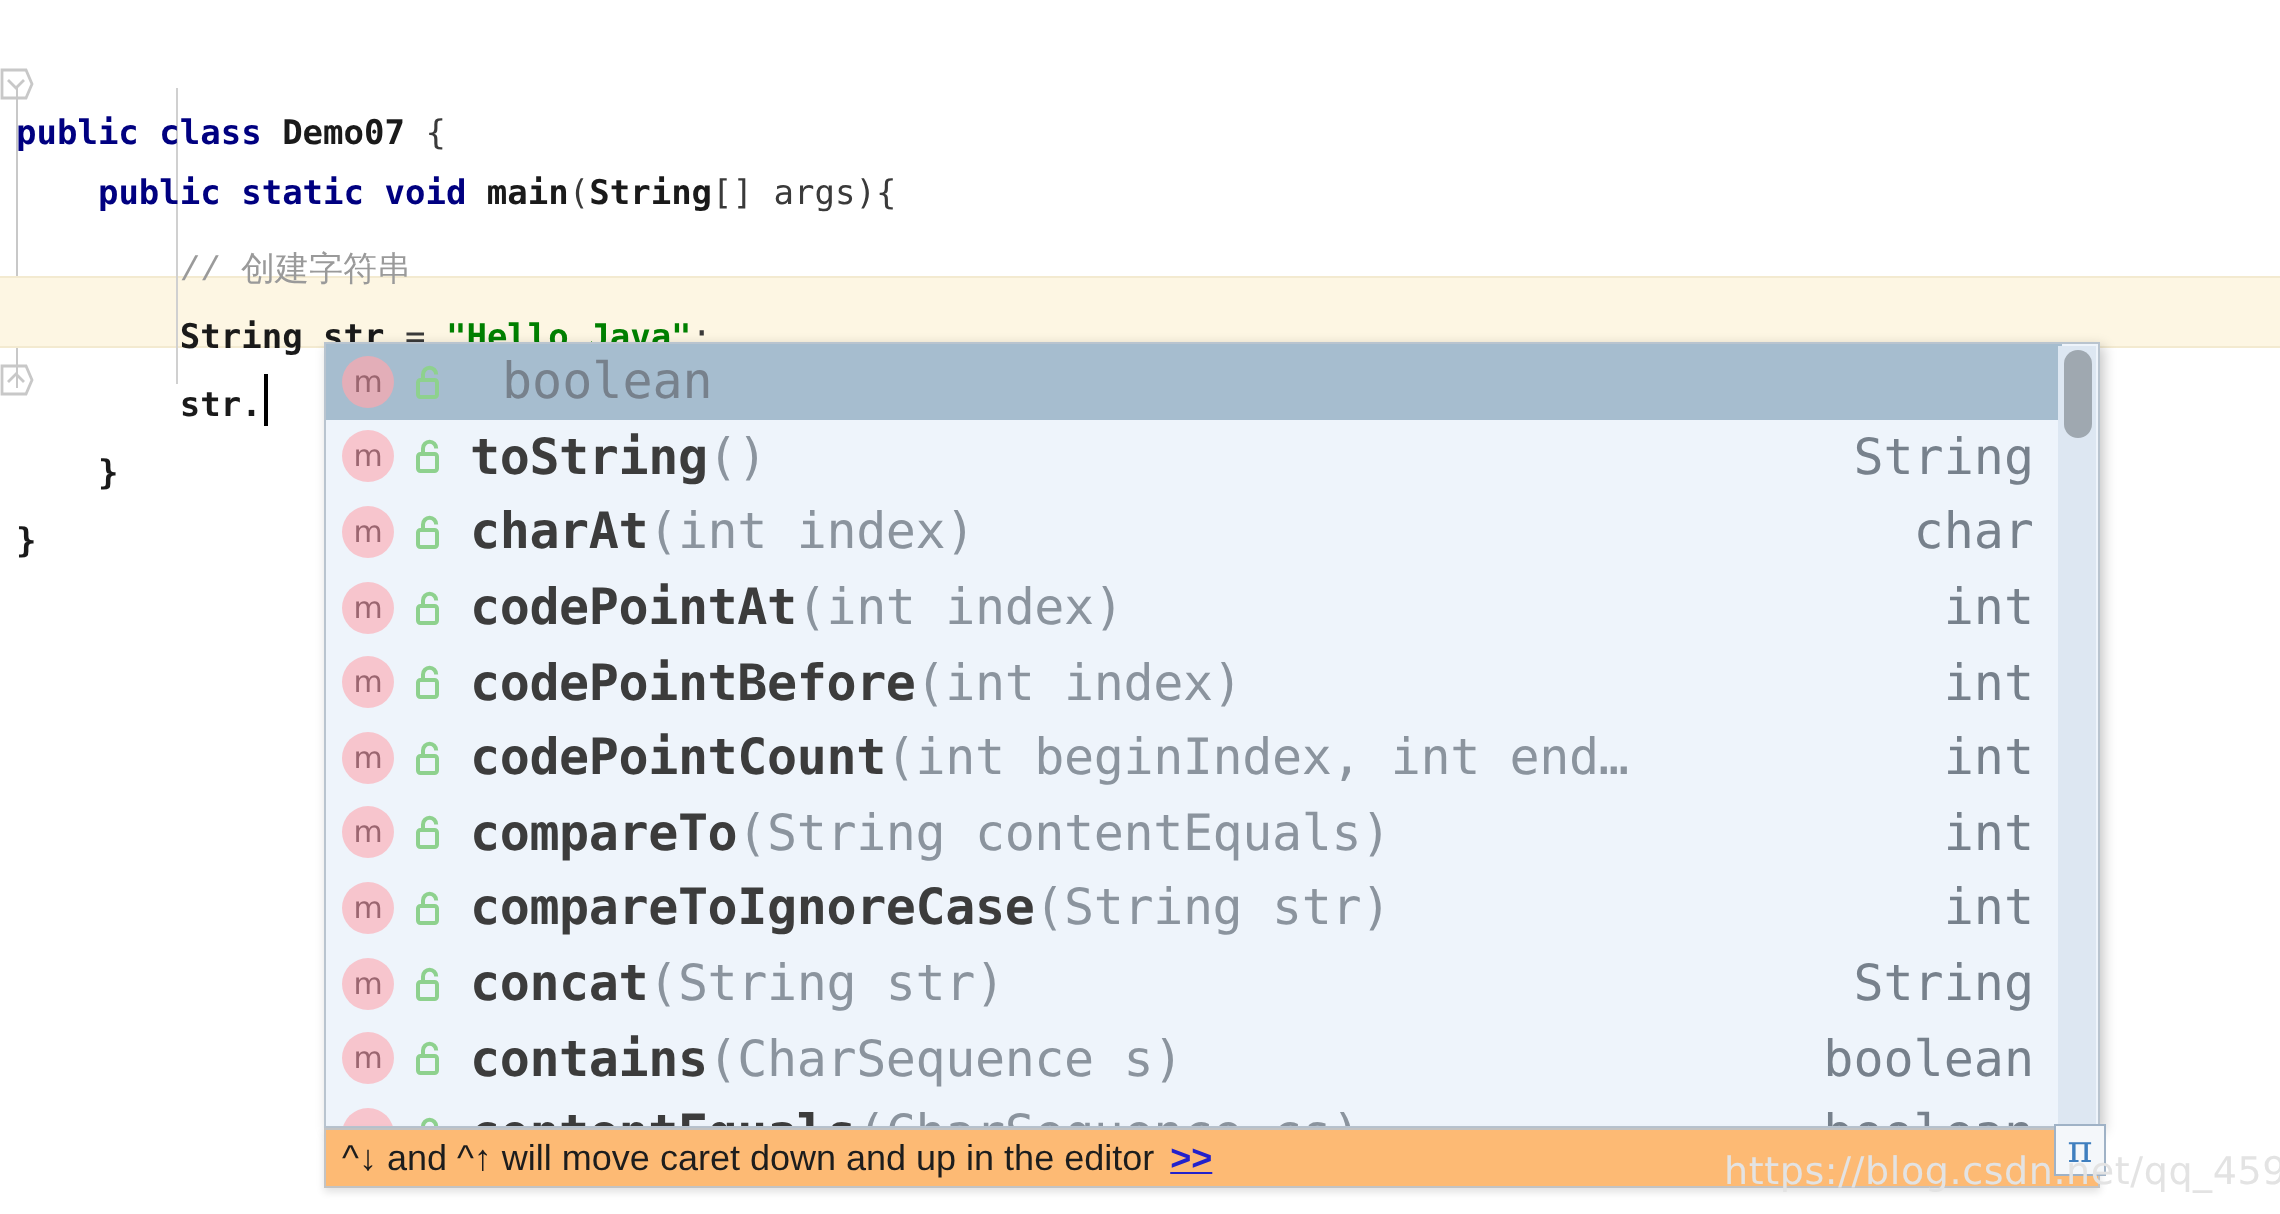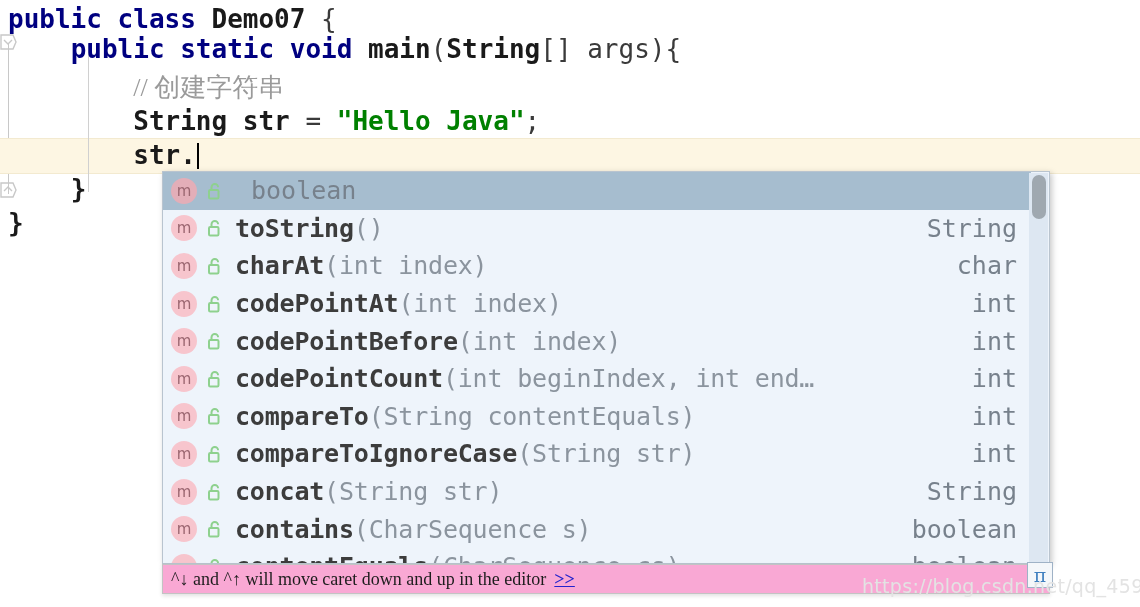--- a/index.html
+++ b/index.html
@@ -43,44 +43,45 @@
     height: 16px;
   }
   .fold-arrow svg { display:block; }
 
   .code-line {
     position: absolute;
     left: 0;
     height: 34px;
     line-height: 34px;
     white-space: pre;
-    font-size: 26px;
+    font-size: 17px;
     font-weight: bold;
     letter-spacing: 0px;
+    margin-top: 48px;
   }
   .current-line-hl {
     position: absolute;
     left: 0; right: 0;
     height: 34px;
     background: #fdf6e3;
     border-top: 1px solid #f3ead0;
     border-bottom: 1px solid #f3ead0;
   }
   .indent-guide {
     position: absolute;
     width: 1px;
     background: #d0d0d0;
   }
 
   .kw      { color: #000080; }
   .plain   { color: #1a1a1a; }
   .type    { color: #1a1a1a; }
   .punc    { color: #3a3a3a; font-weight: normal; }
   .str     { color: #008000; }
-  .cmt     { color: #9a9a9a; font-weight: normal; font-family: Liberation Serif, serif;}
+  .cmt     { color: #9a9a9a; font-weight: normal; font-family: Liberation Mono, monospace;}
 
   .caret {
     display: inline-block;
     width: 2px;
     height: 26px;
     background: #000000;
     vertical-align: -5px;
     margin-left: 1px;
   }
 
@@ -179,27 +180,27 @@
     background: #9fa8b0;
   }
 
   
   .statusbar {
     position: absolute;
     left: 162px;
     top: 564px;
     width: 888px;
     height: 30px;
-    background: #f9a8d4;
+    background: #fdba74;
     border: 1px solid #c3c3c3;
     box-sizing: border-box;
     display: flex;
     align-items: center;
     padding-left: 8px;
-    font-family: Liberation Serif, serif;
+    font-family: Liberation Sans, sans-serif;
     font-size: 18px;
     color: #1d1d1d;
     box-shadow: 0 2px 4px rgba(0,0,0,0.12);
   }
   .status-link {
     color: #2222cc;
     text-decoration: underline;
     margin-left: 8px;
     font-weight: bold;
   }

